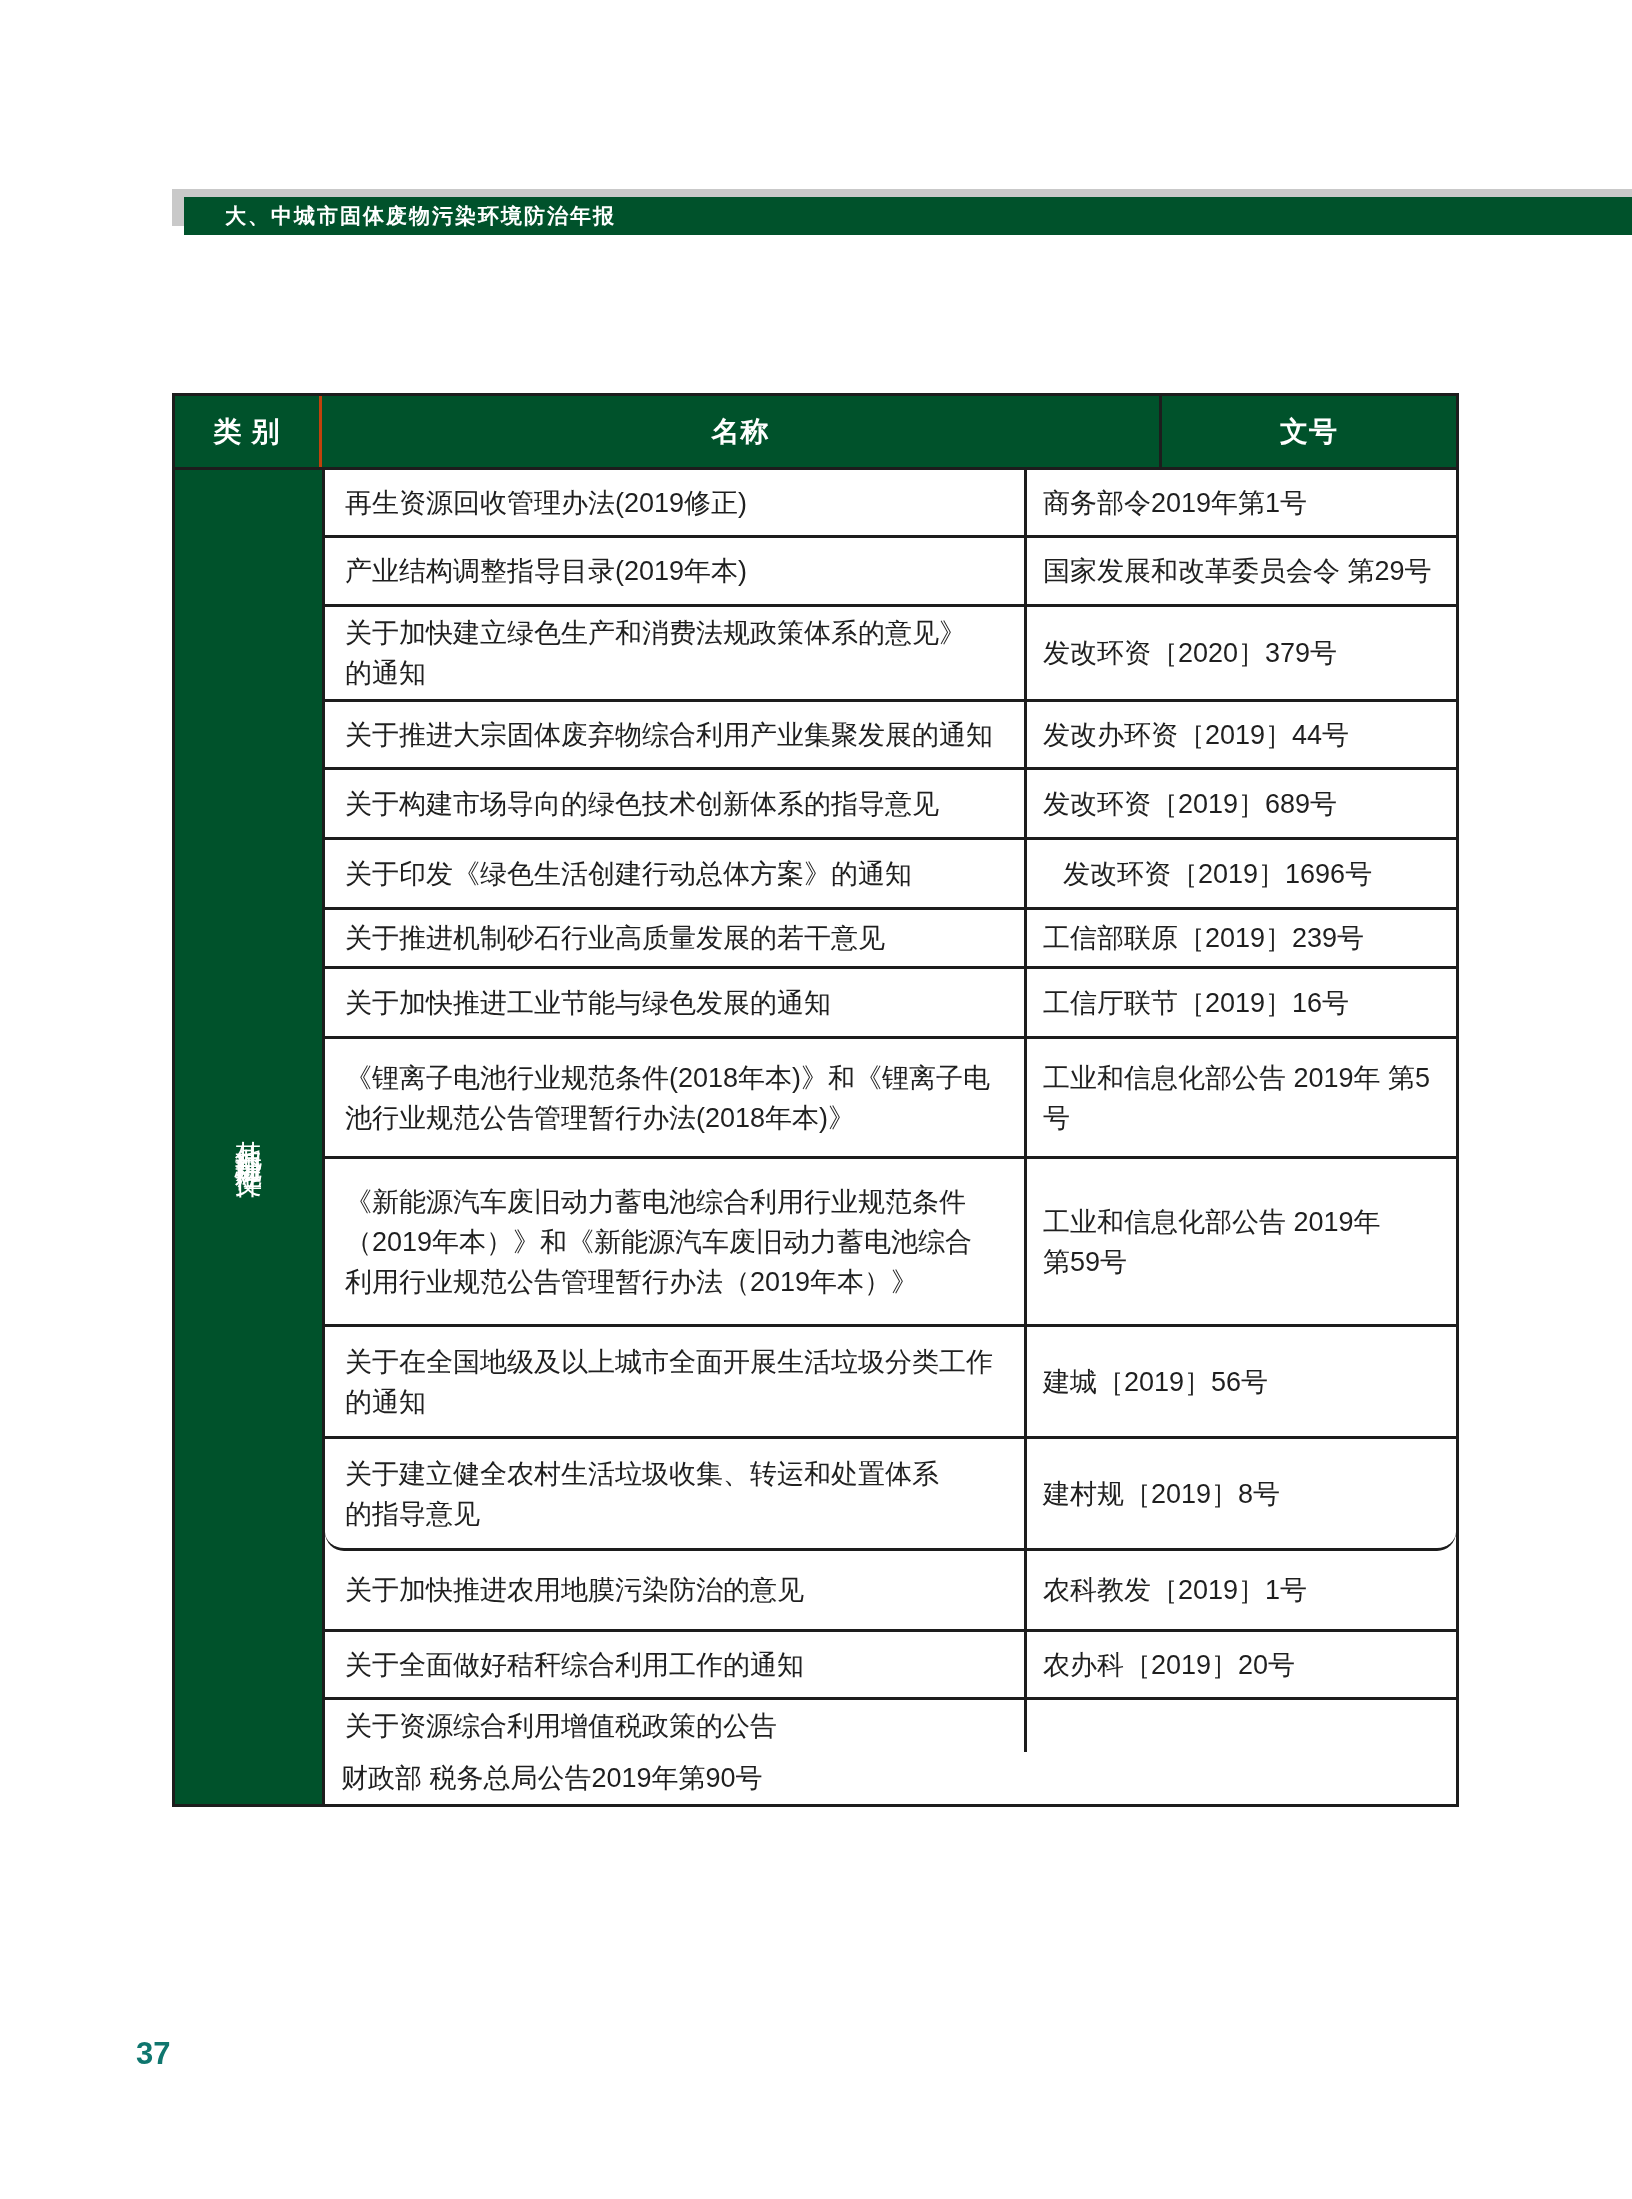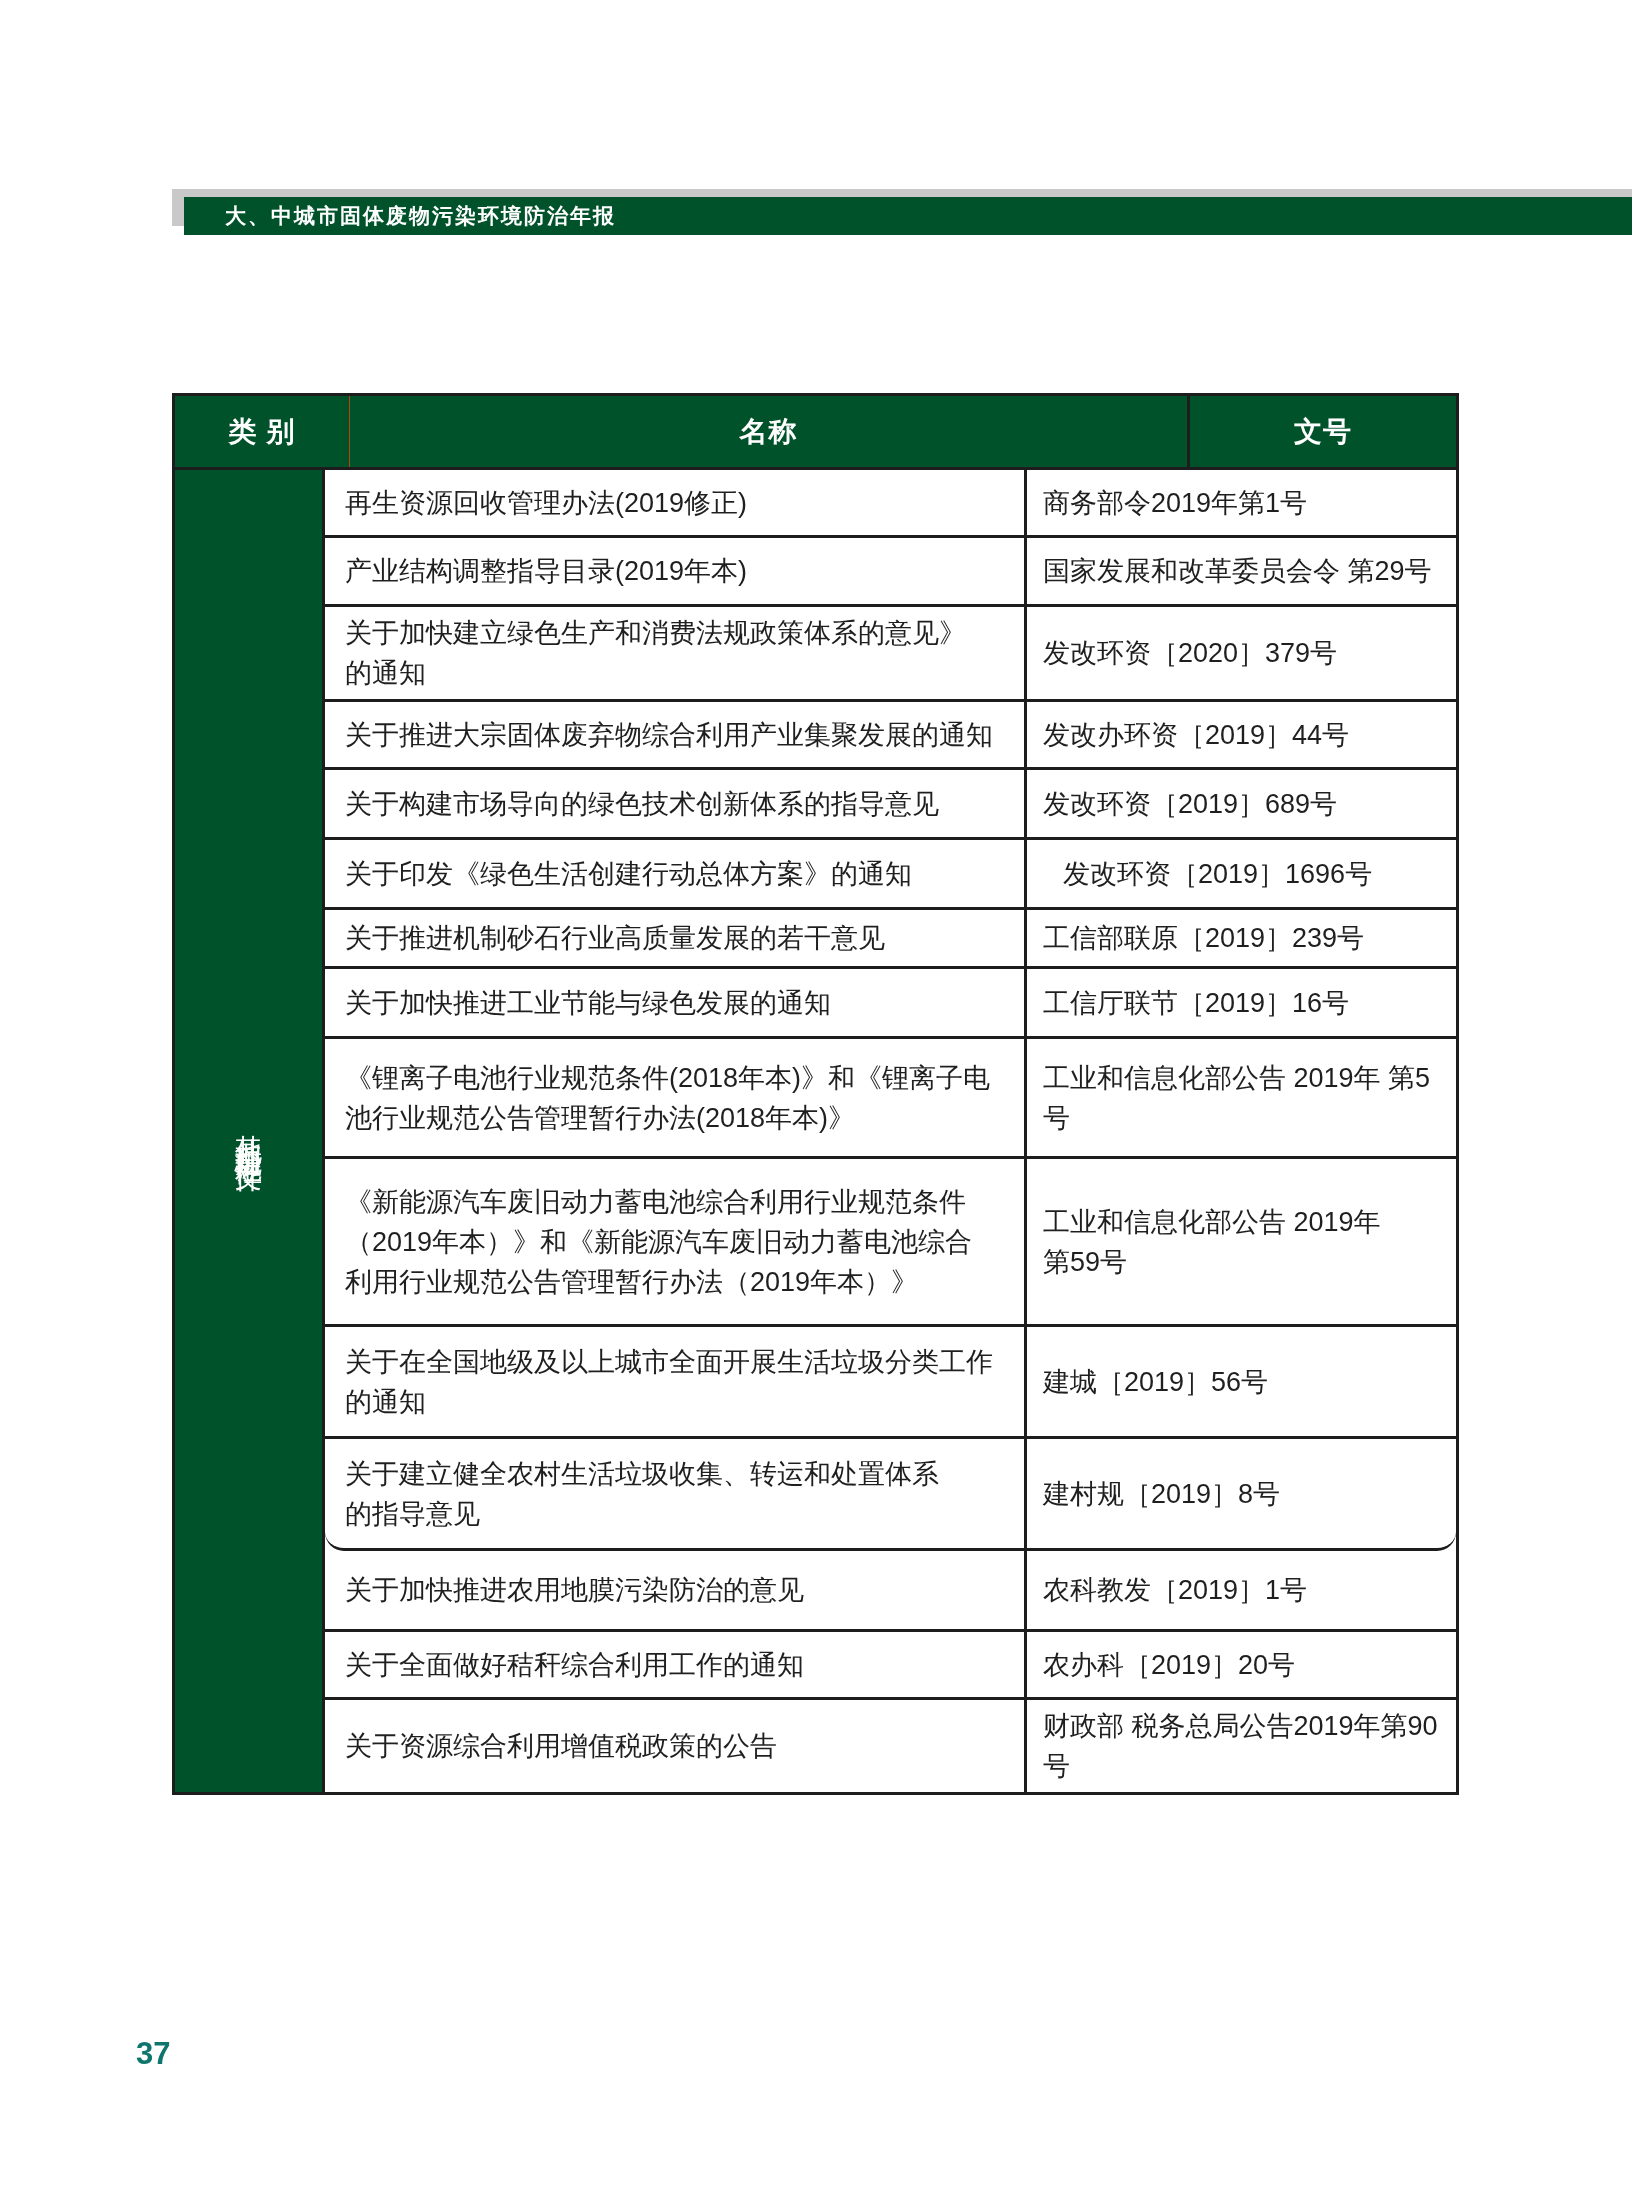--- a/index.html
+++ b/index.html
@@ -17,35 +17,35 @@
   
   .table{
     position:absolute;left:172px;top:393px;width:1287px;box-sizing:border-box;
     border:3px solid #1d1d1d;
   }
   .thead{display:flex;height:71px;border-bottom:3px solid #1d1d1d;background:#00522b;}
   .th{
     color:#ffffff;font-size:28px;font-weight:bold;letter-spacing:1px;
     display:flex;align-items:center;justify-content:center;box-sizing:border-box;
   }
-  .th.cat{width:175px;border-right:1px solid #c2410c;}
+  .th.cat{width:147px;border-right:3px solid #c2410c;}
   .th.name{width:840px;border-right:3px solid #1d1d1d;}
   .th.doc{flex:1;}
   .tbody{display:flex;}
   .cat-cell{
     width:147px;border-right:3px solid #1d1d1d;background:#00522b;
     display:flex;align-items:center;justify-content:center;
   }
   .vtext{
     writing-mode:vertical-rl;text-orientation:upright;color:#ffffff;
     font-size:27px;letter-spacing:4px;
   }
   .rows{flex:1;display:flex;flex-direction:column;}
   .row{display:flex;border-bottom:3px solid #1d1d1d;}
-  .row:last-child{border-bottom:none;}
+  .row:last-child{border-bottom:none;flex-direction:column;}
   .cell{
     box-sizing:border-box;display:flex;align-items:center;
     font-size:27px;line-height:40px;white-space:pre-line;
   }
   .cell.name{width:702px;border-right:3px solid #1d1d1d;padding:6px 10px 6px 20px;}
   .cell.doc{flex:1;padding:6px 6px 6px 16px;}
   
   .rows .row:nth-child(1){min-height:65px;}
   .rows .row:nth-child(2){min-height:66px;}
   .rows .row:nth-child(3){min-height:90px;}

